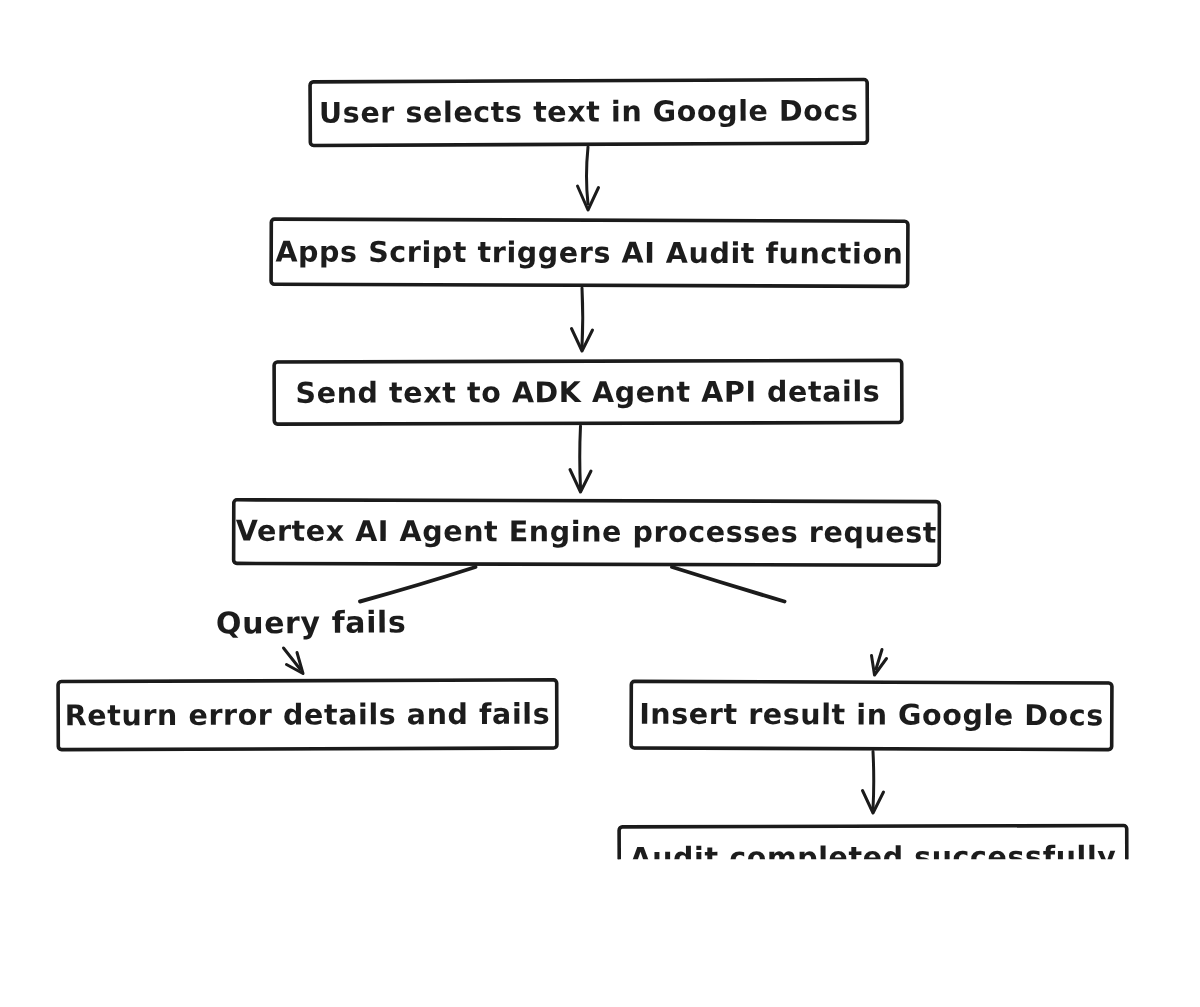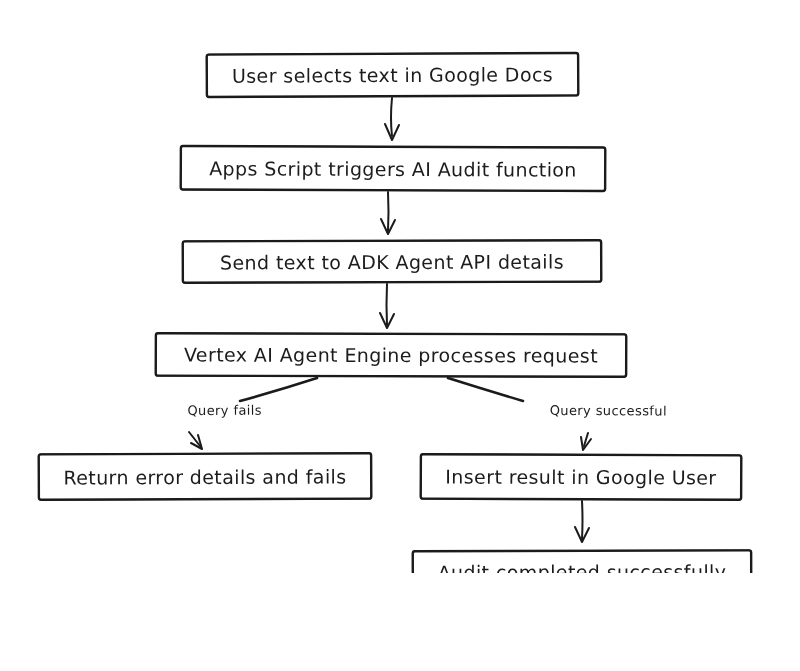--- a/index.html
+++ b/index.html
@@ -8,20 +8,21 @@
     background: #ffffff;
   }
   .canvas {
     position: relative;
     width: 800px;
     height: 573px;
     background: #ffffff;
     font-family: "DejaVu Sans", sans-serif;
     color: #1c1c1c;
     overflow: hidden;
+    font-weight: bold;
   }
   .wires {
     position: absolute;
     left: 0;
     top: 0;
     pointer-events: none;
   }
   .node {
     position: absolute;
     display: flex;
@@ -38,21 +39,21 @@
   }
   .n1 { left: 206px; top: 53px;  width: 373px; height: 44px; transform: rotate(-0.25deg); }
   .n2 { left: 180px; top: 146px; width: 426px; height: 45px; transform: rotate(0.2deg); }
   .n3 { left: 182px; top: 240px; width: 420px; height: 43px; transform: rotate(-0.15deg); }
   .n4 { left: 155px; top: 333px; width: 472px; height: 44px; transform: rotate(0.15deg); }
   .n5 { left: 38px;  top: 453px; width: 334px; height: 47px; transform: rotate(-0.2deg); }
   .n6 { left: 420px; top: 454px; width: 322px; height: 46px; transform: rotate(0.2deg); }
   .n7 { left: 412px; top: 550px; width: 340px; height: 43px; transform: rotate(-0.15deg); }
   .edge-label {
     position: absolute;
-    font-size: 13px;
+    font-size: 20px;
     letter-spacing: 0.4px;
     text-align: right;
     white-space: nowrap;
   }
   .l-fail    { left: 144px; top: 403px; width: 118px; transform: rotate(-0.4deg); }
   .l-success { left: 495px; top: 403px; width: 172px; transform: rotate(0.3deg); }
   .ink {
     stroke: #1b1b1b;
     stroke-width: 2;
     fill: none;
@@ -122,29 +123,26 @@
   </div>
 
   <div class="node n4">
     <span>Vertex AI Agent Engine processes request</span>
   </div>
 
   <div class="edge-label l-fail">
     <span>Query fails</span>
   </div>
 
-  <div class="edge-label l-success">
-    <span>Query successful</span>
-  </div>
 
   <div class="node n5">
     <span>Return error details and fails</span>
   </div>
 
   <div class="node n6">
-    <span>Insert result in Google User</span>
+    <span>Insert result in Google Docs</span>
   </div>
 
   <div class="node n7">
     <span>Audit completed successfully</span>
   </div>
 
 </div>
 
 </body></html>

